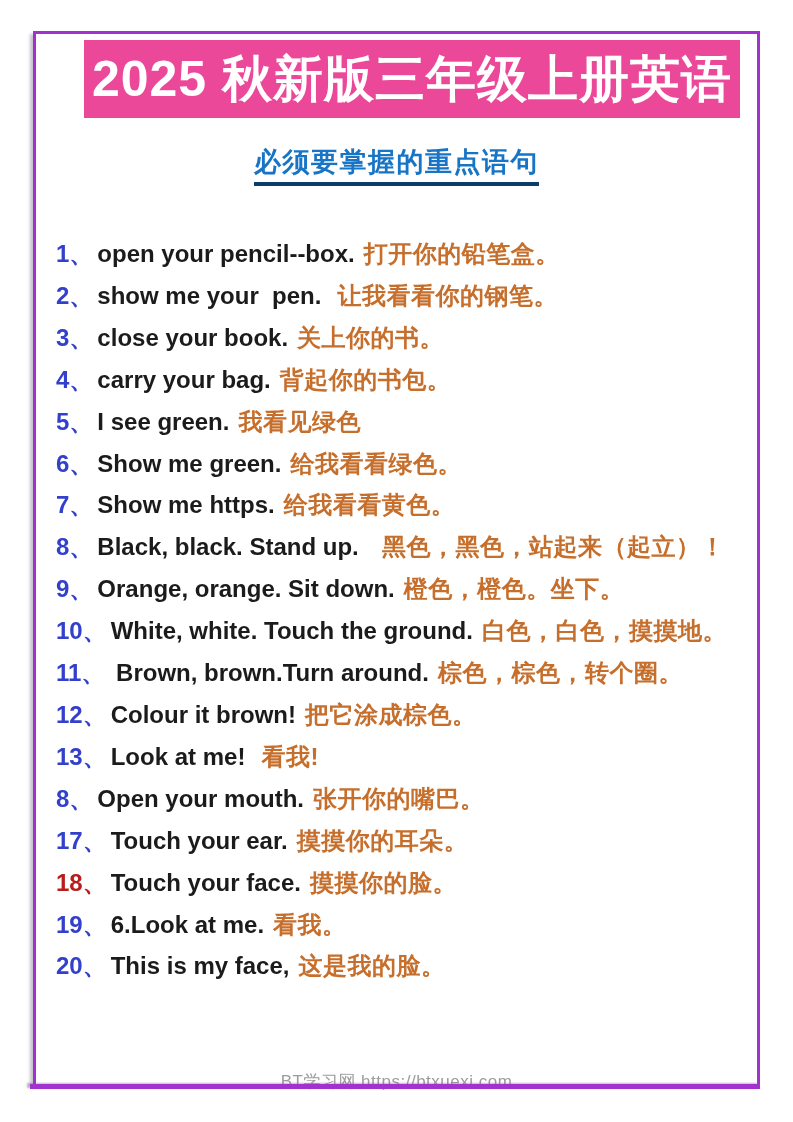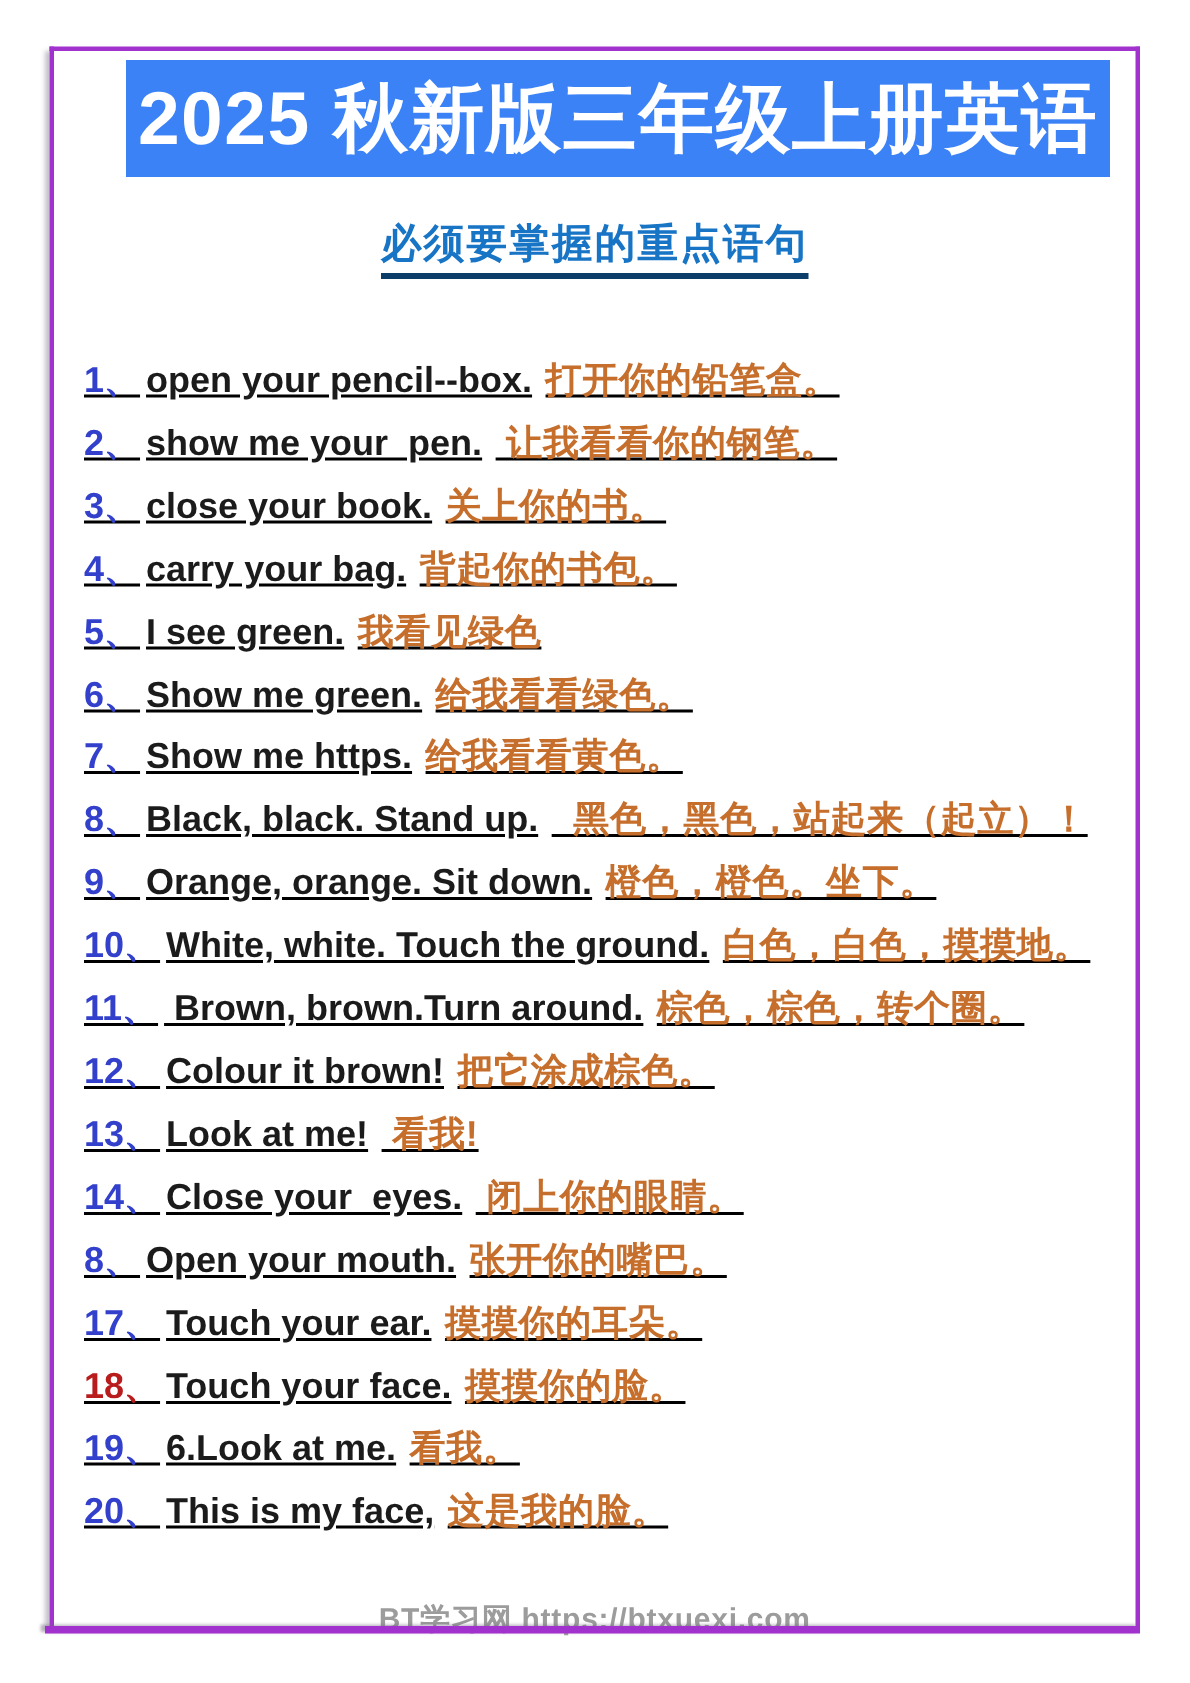--- a/index.html
+++ b/index.html
@@ -47,21 +47,20 @@
     font-size: 27px;
     font-weight: 700;
     letter-spacing: 1.5px;
     padding-bottom: 2px;
     border-bottom: 4px solid #0C3D68;
   }
   .sentence-list {
     margin-top: 47px;
     padding-left: 20px;
     padding-right: 4px;
-    text-decoration: underline;
   }
   .list-item {
     line-height: 41.9px;
     font-size: 24px;
     font-weight: 700;
     white-space: nowrap;
   }
   .item-number {
     margin-right: 4px;
     white-space: pre-wrap;
@@ -72,31 +71,31 @@
   .item-chinese {
     margin-left: 9px;
     white-space: pre-wrap;
     letter-spacing: 0.5px;
   }
   .footer {
     position: absolute;
     left: 0; right: 0;
     bottom: -9px;
     text-align: center;
-    font-size: 20px;
-    font-weight: 700;
+    font-size: 17px;
+    font-weight: 400;
     z-index: 1;
     letter-spacing: 0.5px;
   }
 </style>
 </head>
 <body>
 
 <div class="frame" style="border-color: rgb(162, 50, 206);">
-  <div class="banner" style="background: #3b82f6; color: rgb(255, 255, 255); margin-left: 48px;">
+  <div class="banner" style="background: #ec4899; color: rgb(255, 255, 255); margin-left: 48px;">
     <span>2025 秋新版三年级上册英语</span>
   </div>
 
   <div class="subtitle-wrap">
     <span class="subtitle" style="color: rgb(24, 116, 197); border-bottom-color: rgb(12, 61, 104);">必须要掌握的重点语句</span>
   </div>
 
   <div class="sentence-list">
 
   <div class="list-item">
@@ -132,23 +131,20 @@
       <div class="list-item">
       <span class="item-number" style="color: rgb(50, 64, 204);">11、</span><span class="item-english" style="color: rgb(27, 27, 27);"> Brown, brown.Turn around.</span><span class="item-chinese" style="color: rgb(198, 110, 43);">棕色，棕色，转个圈。</span>
     </div>
       <div class="list-item">
       <span class="item-number" style="color: rgb(50, 64, 204);">12、</span><span class="item-english" style="color: rgb(27, 27, 27);">Colour it brown!</span><span class="item-chinese" style="color: rgb(198, 110, 43);">把它涂成棕色。</span>
     </div>
       <div class="list-item">
       <span class="item-number" style="color: rgb(50, 64, 204);">13、</span><span class="item-english" style="color: rgb(27, 27, 27);">Look at me!</span><span class="item-chinese" style="color: rgb(198, 110, 43);"> 看我!</span>
     </div>
       <div class="list-item">
-      <span class="item-number" style="color: rgb(50, 64, 204);">14、</span><span class="item-english" style="color: rgb(27, 27, 27);">Close your  eyes.</span><span class="item-chinese" style="color: rgb(198, 110, 43);"> 闭上你的眼睛。</span>
-    </div>
-      <div class="list-item">
       <span class="item-number" style="color: rgb(50, 64, 204);">8、</span><span class="item-english" style="color: rgb(27, 27, 27);">Open your mouth.</span><span class="item-chinese" style="color: rgb(198, 110, 43);">张开你的嘴巴。</span>
     </div>
       <div class="list-item">
       <span class="item-number" style="color: rgb(50, 64, 204);">17、</span><span class="item-english" style="color: rgb(27, 27, 27);">Touch your ear.</span><span class="item-chinese" style="color: rgb(198, 110, 43);">摸摸你的耳朵。</span>
     </div>
       <div class="list-item">
       <span class="item-number" style="color: #b91c1c;">18、</span><span class="item-english" style="color: rgb(27, 27, 27);">Touch your face.</span><span class="item-chinese" style="color: rgb(198, 110, 43);">摸摸你的脸。</span>
     </div>
       <div class="list-item">
       <span class="item-number" style="color: rgb(50, 64, 204);">19、</span><span class="item-english" style="color: rgb(27, 27, 27);">6.Look at me.</span><span class="item-chinese" style="color: rgb(198, 110, 43);">看我。</span>

